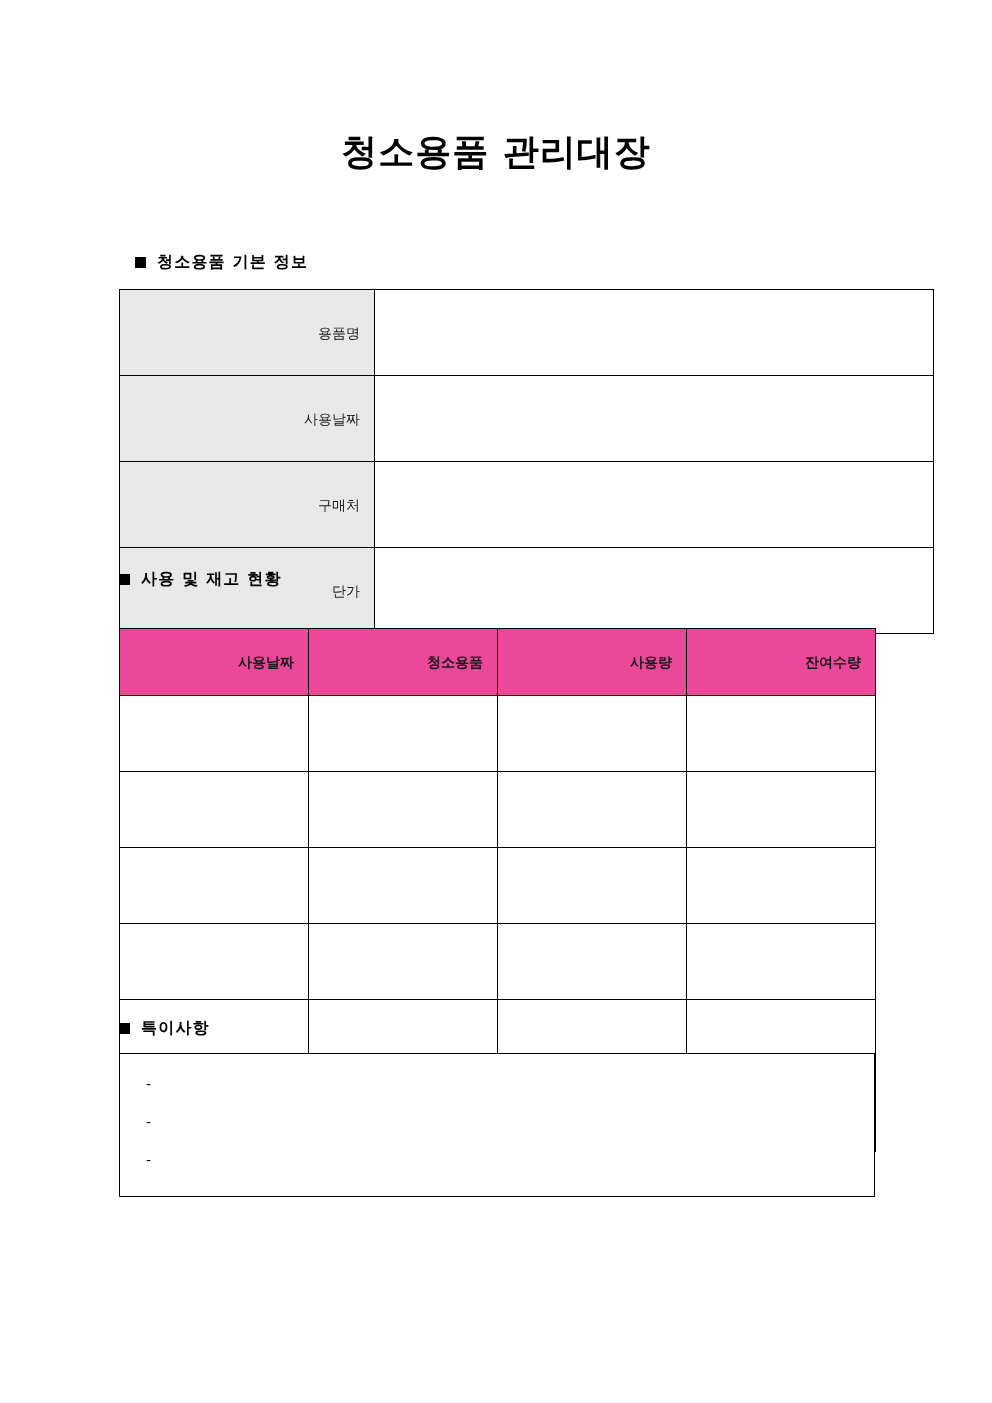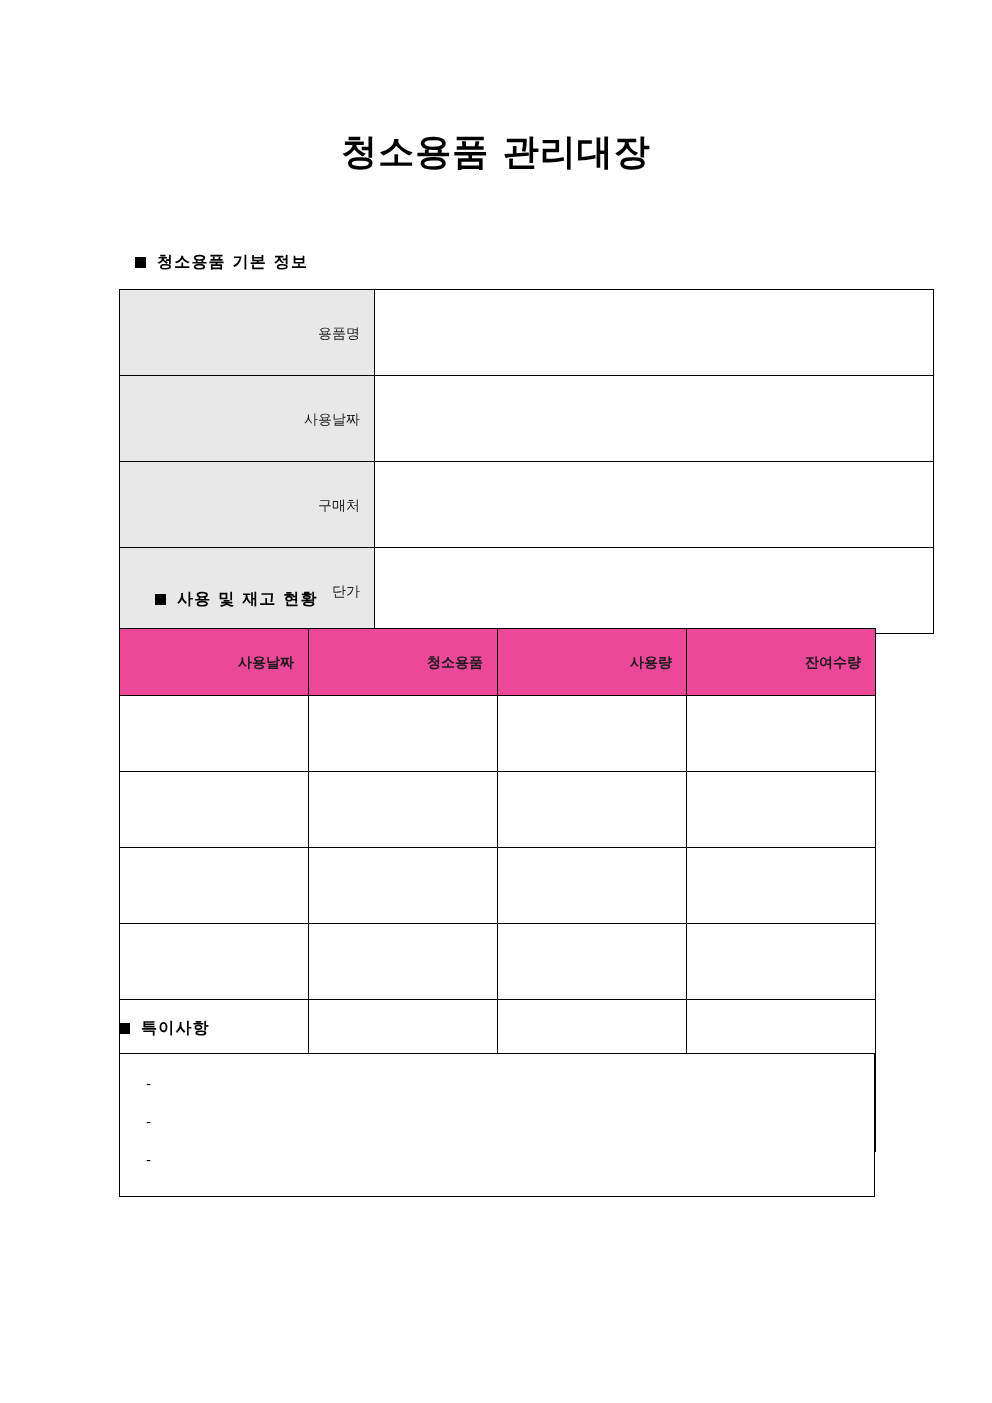--- a/index.html
+++ b/index.html
@@ -52,21 +52,21 @@
   .section-heading .bullet {
     display: inline-block;
     width: 11px;
     height: 11px;
     background: #000000;
     margin-right: 11px;
     flex: none;
   }
 
   #heading-basic-info { top: 251px; margin-left: 16px; }
-  #heading-usage      { top: 588px; padding-left: 36px; }
+  #heading-usage      { top: 568px; }
   #heading-notes      { top: 1017px; justify-content: flex-end; }
 
   
   .form-table {
     position: absolute;
     border-collapse: collapse;
     table-layout: fixed;
     background: #ffffff;
   }
   .form-table td,

